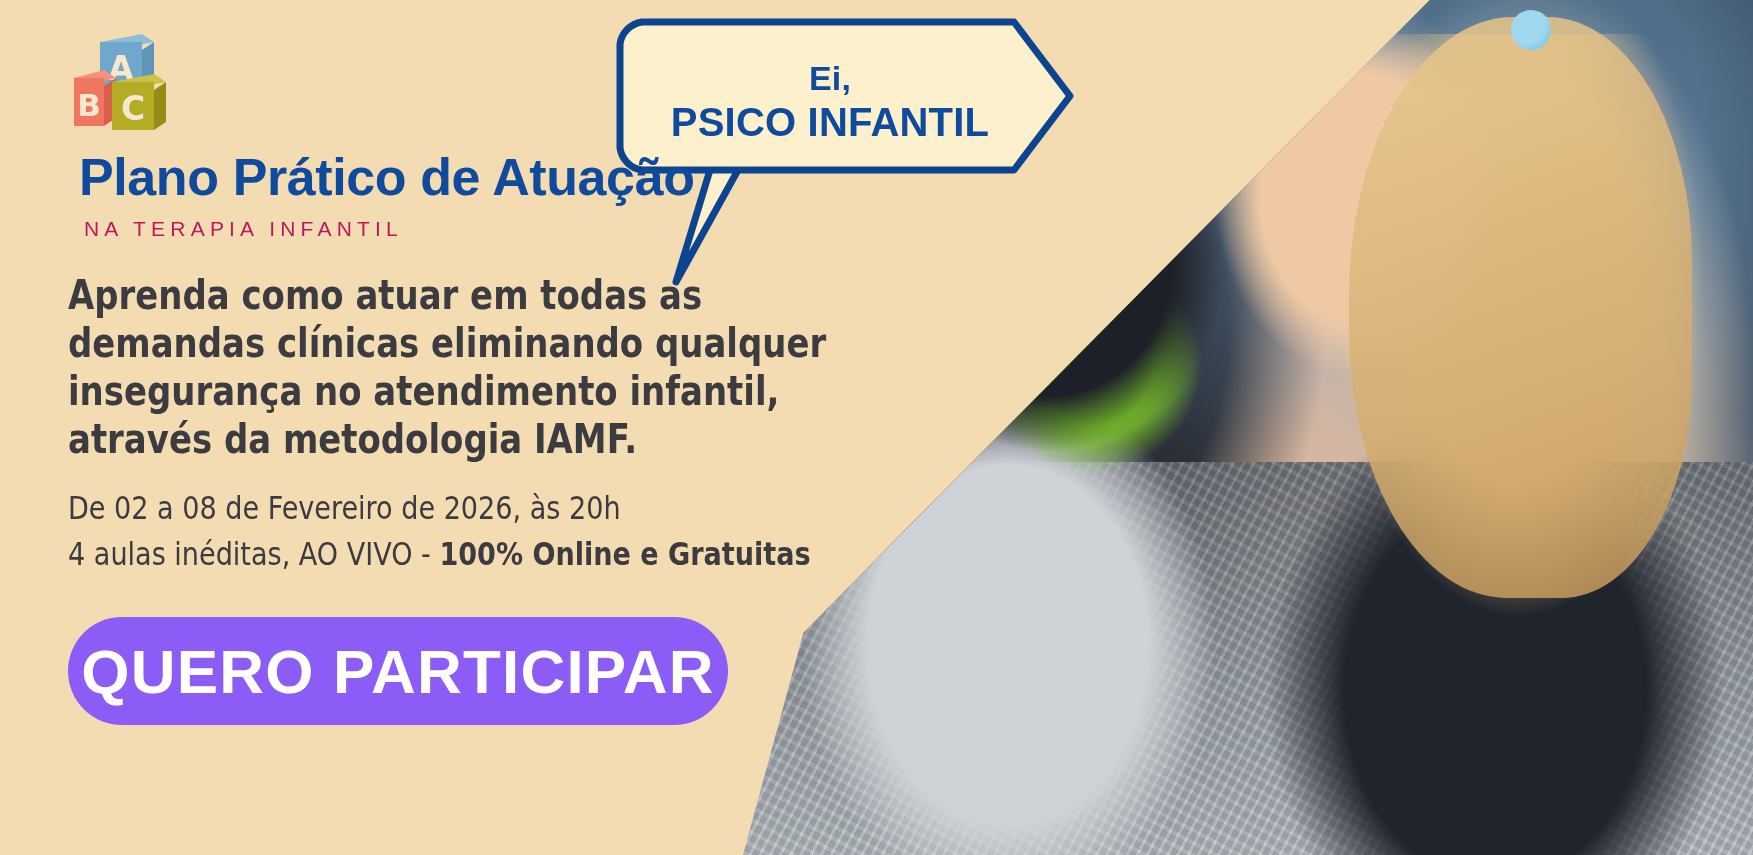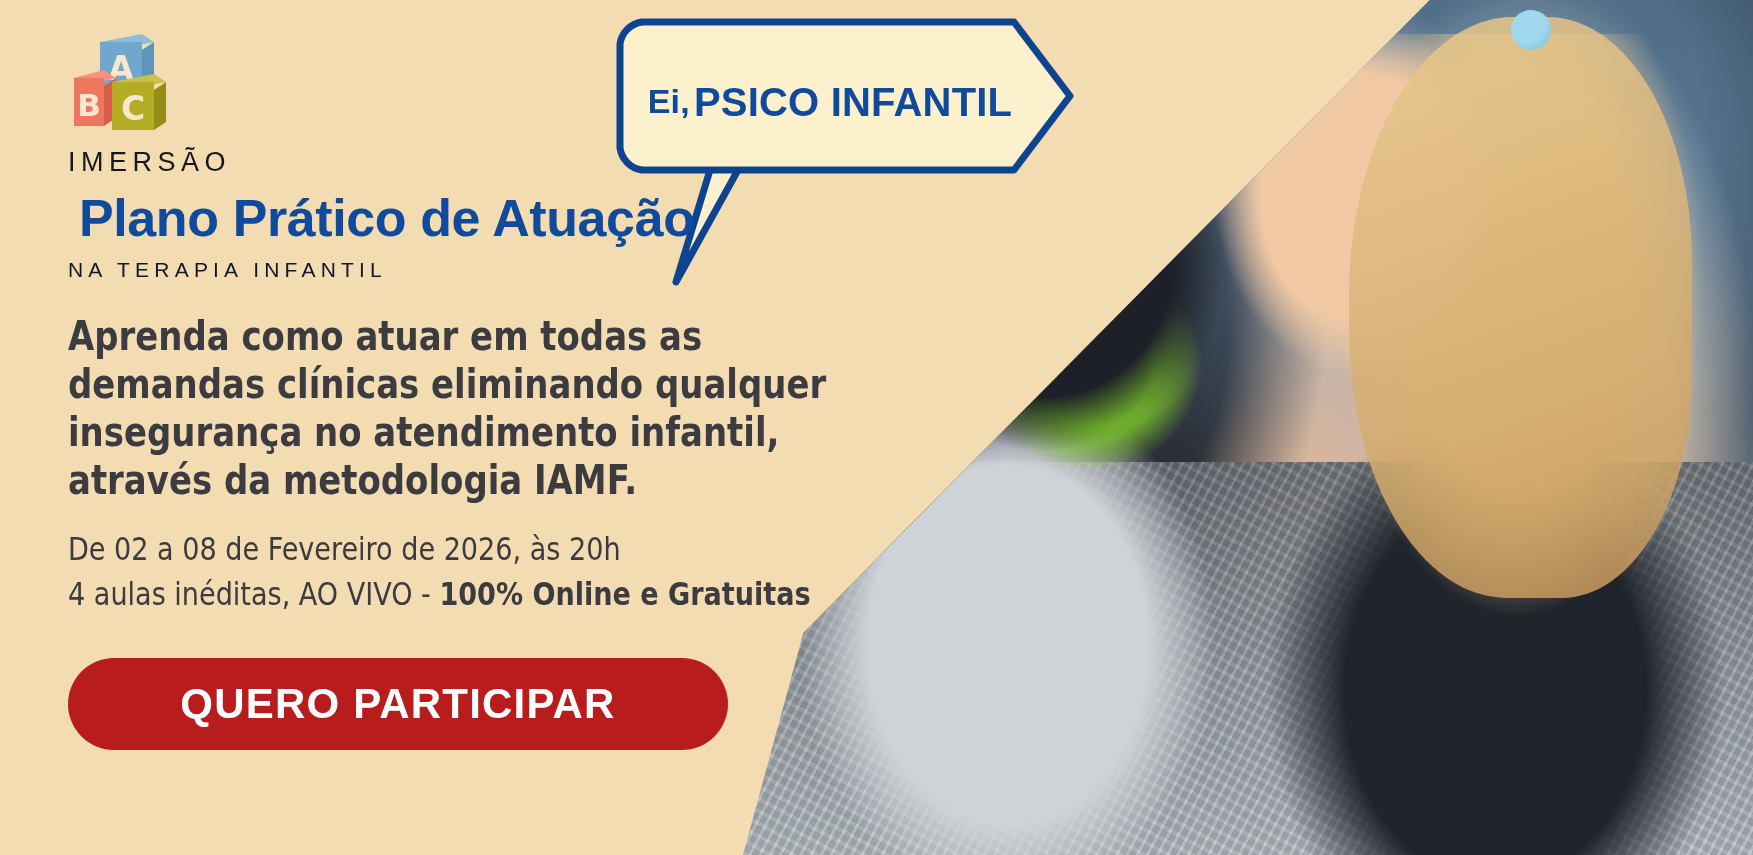--- a/index.html
+++ b/index.html
@@ -106,20 +106,21 @@
     top: -12px;
     overflow: visible;
   }
   .bubble-text {
     position: absolute;
     left: 0;
     top: 0;
     width: 400px;
     height: 160px;
     display: flex;
+    flex-direction: column;
     align-items: center;
     justify-content: center;
     gap: 4px;
   }
   .bubble-line1 {
     color: #0f4a9c;
     font-weight: bold;
     font-size: 34px;
     letter-spacing: 0.2px;
     line-height: 1.05;
@@ -161,22 +162,22 @@
     font-size: 52px;
     font-weight: bold;
     color: #0f4a9c;
     margin: 11px;
     letter-spacing: -0.4px;
     line-height: 1.12;
   }
   .subtitle {
     font-size: 21px;
     letter-spacing: 5.2px;
-    color: #0f172a;
-    margin: 6px 0 0 0;
+    color: #be185d;
+    margin: 6px 0 0 16px;
     line-height: 1.1;
   }
 
   .headline {
     margin: 32px 0 0 0;
     font-size: 41px;
     font-weight: bold;
     color: #3b3b40;
     line-height: 1.17;
     max-width: 740px;
@@ -199,26 +200,26 @@
     white-space: nowrap;
   }
   .detail-strong { font-weight: bold; }
 
   .cta {
     display: inline-flex;
     align-items: center;
     justify-content: center;
     margin-top: 40px;
     width: 660px;
-    height: 92px;
-    background: #b91c1c;
+    height: 108px;
+    background: #8b5cf6;
     border: none;
     border-radius: 56px;
     color: #ffffff;
-    font-size: 42px;
+    font-size: 62px;
     font-weight: bold;
     letter-spacing: 1.2px;
     cursor: pointer;
     font-family: "Liberation Sans", sans-serif;
   }
 </style>
 </head>
 <body>
 
 <div class="banner">
@@ -274,21 +275,20 @@
 
         <g>
           <polygon points="44,54 86,46 98,54 56,62" fill="#c9c14a"></polygon>
           <polygon points="98,54 98,94 86,102 86,62" fill="#938c16"></polygon>
           <rect x="44" y="54" width="42" height="48" fill="#b5ac26"></rect>
           <text x="65" y="92" font-family="DejaVu Sans, sans-serif" font-size="33" font-weight="bold" fill="#f6e7cd" text-anchor="middle">C</text>
         </g>
       </svg>
     </div>
 
-    <div class="eyebrow">IMERSÃO</div>
     <h1 class="title">Plano Prático de Atuação</h1>
     <div class="subtitle">NA TERAPIA INFANTIL</div>
 
     <div class="headline">
       <span class="headline-line">Aprenda como atuar em todas as</span>
       <span class="headline-line">demandas clínicas eliminando qualquer</span>
       <span class="headline-line">insegurança no atendimento infantil,</span>
       <span class="headline-line">através da metodologia IAMF.</span>
     </div>
 

